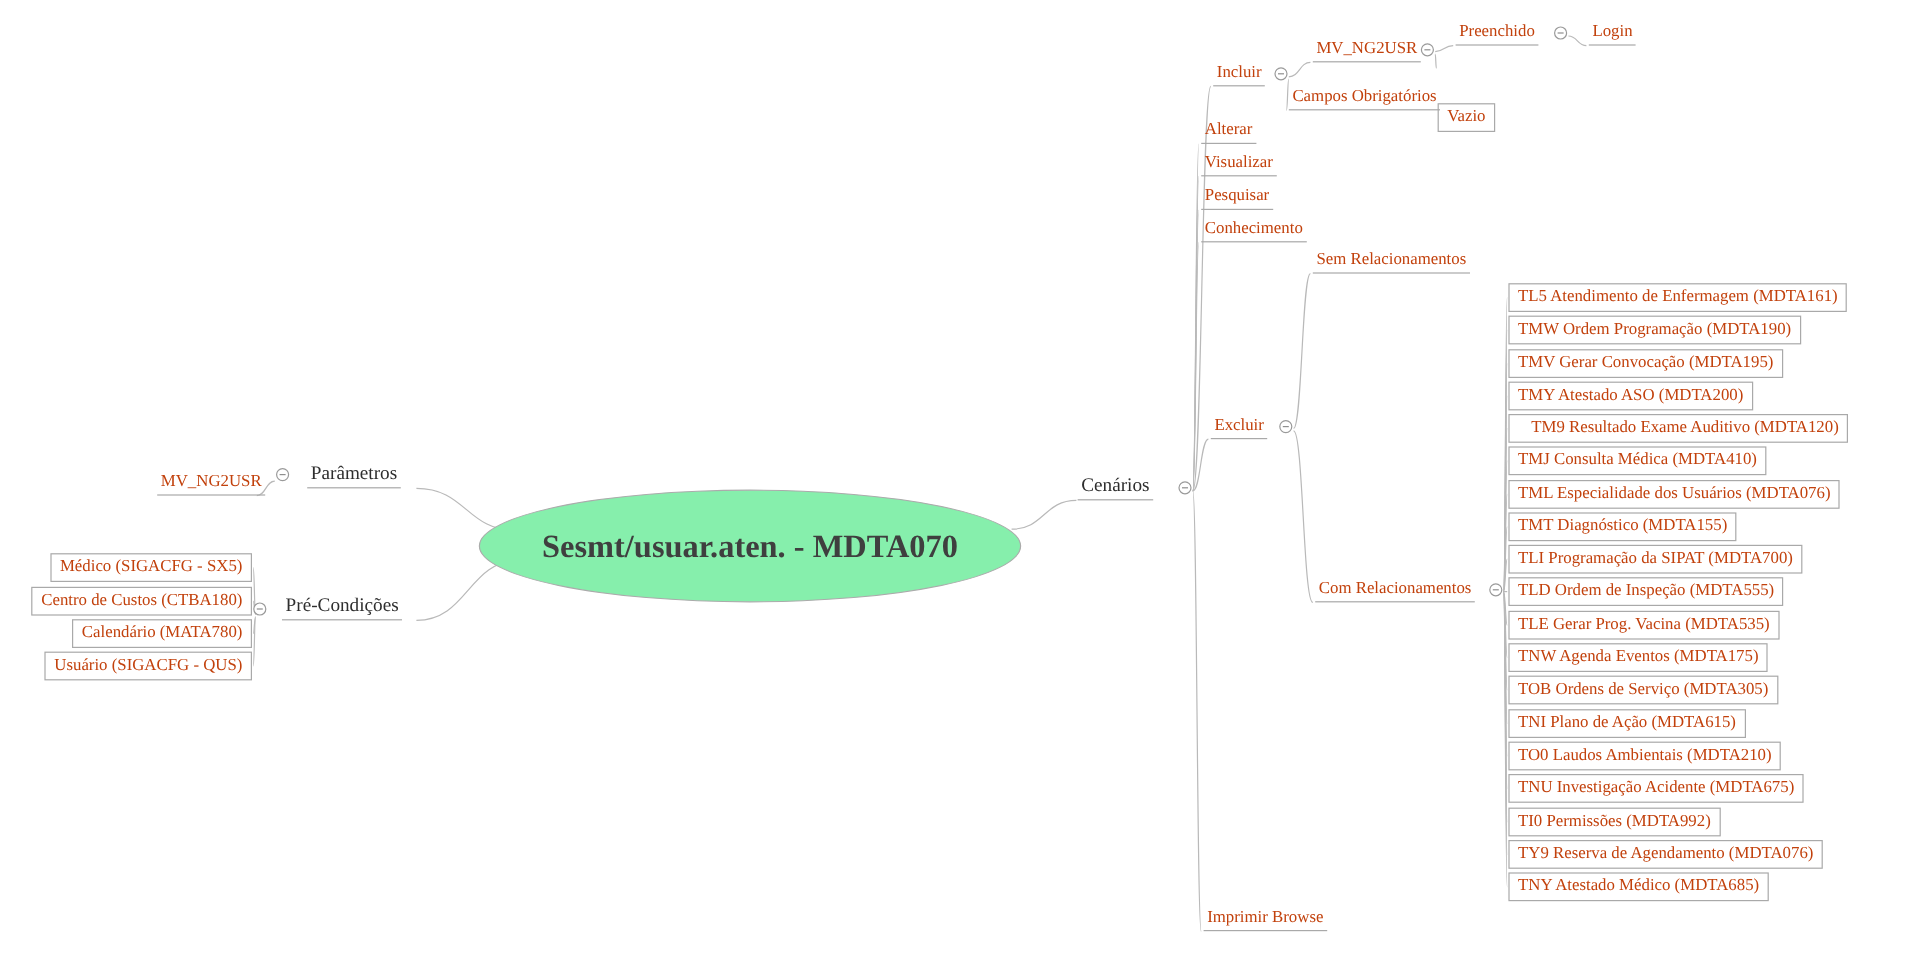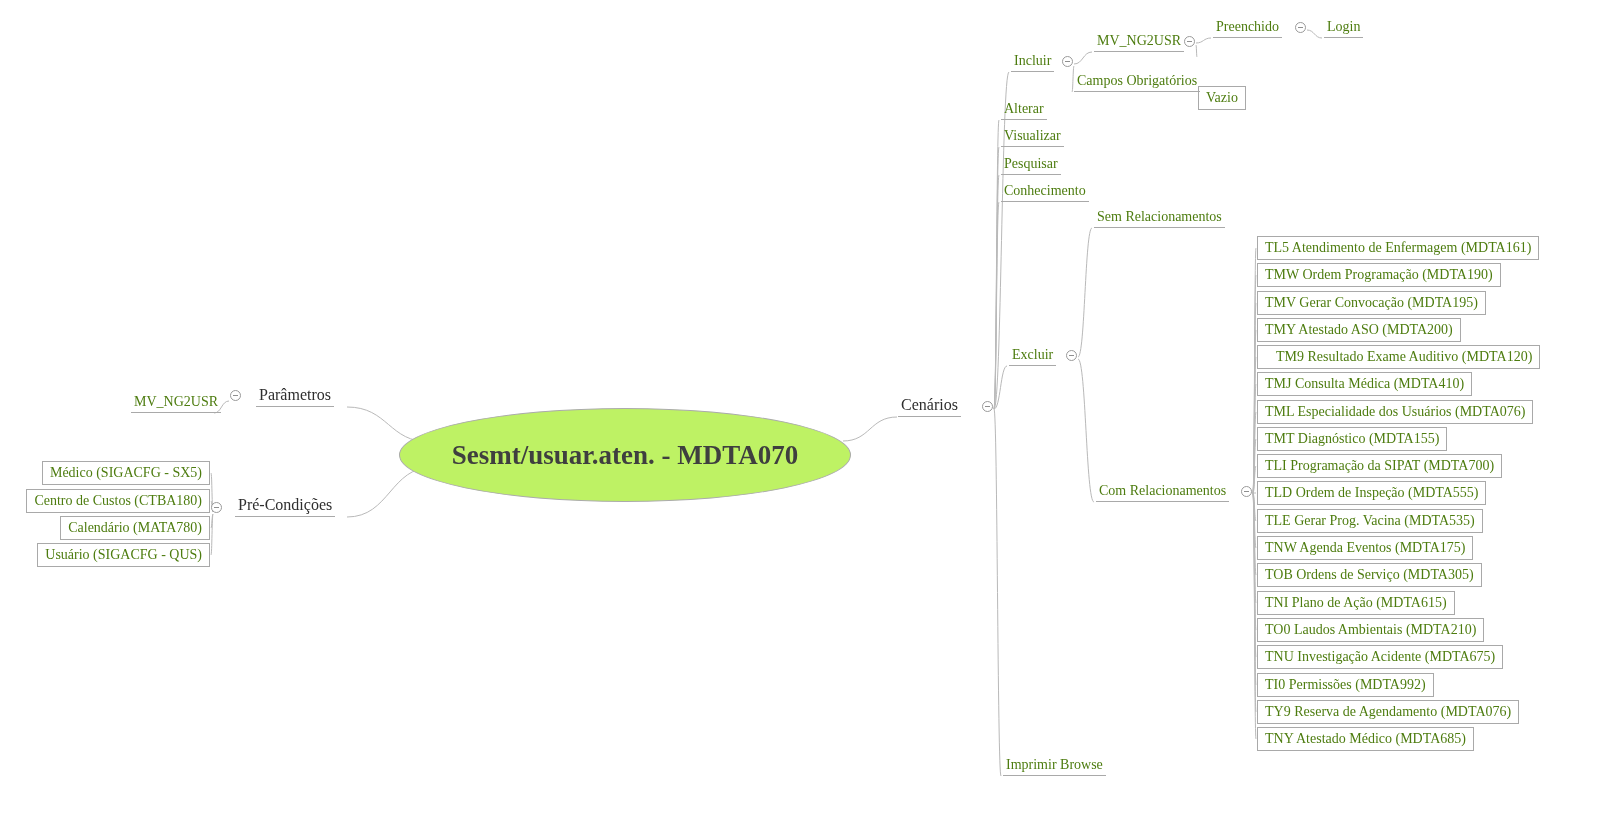--- a/index.html
+++ b/index.html
@@ -19,21 +19,21 @@
   svg.edge-layer path {
     fill: none;
     stroke: #b9b9b9;
     stroke-width: 1;
   }
   .node {
     position: absolute;
     white-space: nowrap;
     font-size: 14px;
     line-height: 17px;
-    color: #4d7c0f;
+    color: #c2410c;
     background: #ffffff;
   }
   .node.fork {
     padding: 0 3px 2px 3px;
     border-bottom: 1px solid #a9a9a9;
     background: transparent;
   }
   .node.lvl1 {
     font-size: 16px;
     line-height: 19px;
@@ -61,21 +61,21 @@
   }
   .root-node {
     position: absolute;
     left: 399px;
     top: 408px;
     width: 452px;
     height: 94px;
     box-sizing: border-box;
     border: 1px solid #ababab;
     border-radius: 50%;
-    background: #bef264;
+    background: #86efac;
     display: flex;
     align-items: center;
     justify-content: center;
     font-weight: bold;
     font-size: 27px;
     color: #3f3f3f;
   }
 </style>
 </head>
 <body>

